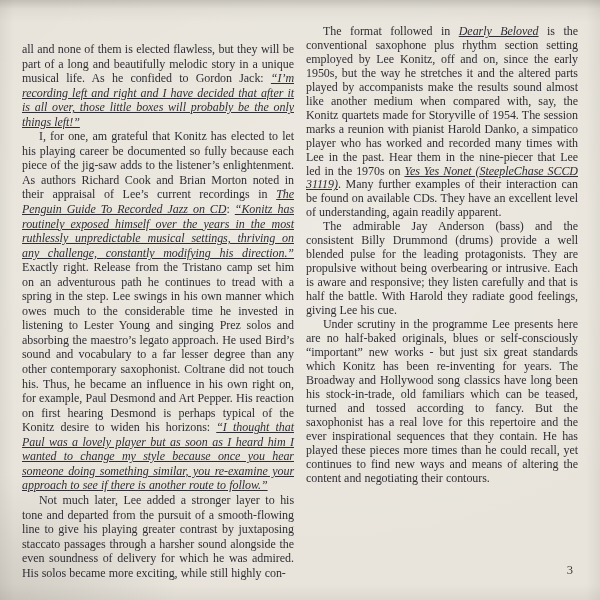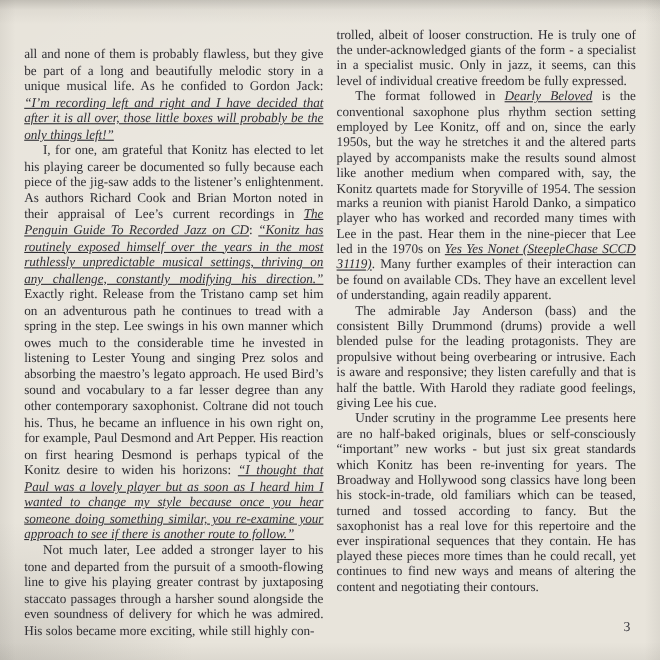--- a/index.html
+++ b/index.html
@@ -54,25 +54,24 @@
     font-size: 12.5px;
     color: #3a3940;
   }
 </style>
 </head>
 <body>
 
 <div class="page">
   <div class="columns">
     <div class="col col-left">
-        <p class="para"><span class="seg">all and none of them is probably flawless, but they give be part of a long and beautifully melodic story in a unique musical life. As he confided to Gordon Jack: </span><span class="seg seg-italic">“I’m recording left and right and I have decided that after it is all over, those little boxes will probably be the only things left!”</span></p>
+        <p class="para"><span class="seg">all and none of them is elected flawless, but they will be part of a long and beautifully melodic story in a unique musical life. As he confided to Gordon Jack: </span><span class="seg seg-italic">“I’m recording left and right and I have decided that after it is all over, those little boxes will probably be the only things left!”</span></p>
         <p class="para indent"><span class="seg">I, for one, am grateful that Konitz has elected to let his playing career be documented so fully because each piece of the jig-saw adds to the listener’s enlightenment. As authors Richard Cook and Brian Morton noted in their appraisal of Lee’s current recordings in </span><span class="seg seg-italic">The Penguin Guide To Recorded Jazz on CD</span><span class="seg">: </span><span class="seg seg-italic">“Konitz has routinely exposed himself over the years in the most ruthlessly unpredictable musical settings, thriving on any challenge, constantly modifying his direction.”</span><span class="seg"> Exactly right. Release from the Tristano camp set him on an adventurous path he continues to tread with a spring in the step. Lee swings in his own manner which owes much to the considerable time he invested in listening to Lester Young and singing Prez solos and absorbing the maestro’s legato approach. He used Bird’s sound and vocabulary to a far lesser degree than any other contemporary saxophonist. Coltrane did not touch his. Thus, he became an influence in his own right on, for example, Paul Desmond and Art Pepper. His reaction on first hearing Desmond is perhaps typical of the Konitz desire to widen his horizons: </span><span class="seg seg-italic">“I thought that Paul was a lovely player but as soon as I heard him I wanted to change my style because once you hear someone doing something similar, you re-examine your approach to see if there is another route to follow.”</span></p>
         <p class="para indent"><span class="seg">Not much later, Lee added a stronger layer to his tone and departed from the pursuit of a smooth-flowing line to give his playing greater contrast by juxtaposing staccato passages through a harsher sound alongside the even soundness of delivery for which he was admired. His solos became more exciting, while still highly con-</span></p>
       </div>
     <div class="col col-right">
-        <p class="para"><span class="seg">trolled, albeit of looser construction. He is truly one of the under-acknowledged giants of the form - a specialist in a specialist music. Only in jazz, it seems, can this level of individual creative freedom be fully expressed.</span></p>
         <p class="para indent"><span class="seg">The format followed in </span><span class="seg seg-italic">Dearly Beloved</span><span class="seg"> is the conventional saxophone plus rhythm section setting employed by Lee Konitz, off and on, since the early 1950s, but the way he stretches it and the altered parts played by accompanists make the results sound almost like another medium when compared with, say, the Konitz quartets made for Storyville of 1954. The session marks a reunion with pianist Harold Danko, a simpatico player who has worked and recorded many times with Lee in the past. Hear them in the nine-piecer that Lee led in the 1970s on </span><span class="seg seg-italic">Yes Yes Nonet (SteepleChase SCCD 31119)</span><span class="seg">. Many further examples of their interaction can be found on available CDs. They have an excellent level of understanding, again readily apparent.</span></p>
         <p class="para indent"><span class="seg">The admirable Jay Anderson (bass) and the consistent Billy Drummond (drums) provide a well blended pulse for the leading protagonists. They are propulsive without being overbearing or intrusive. Each is aware and responsive; they listen carefully and that is half the battle. With Harold they radiate good feelings, giving Lee his cue.</span></p>
         <p class="para indent"><span class="seg">Under scrutiny in the programme Lee presents here are no half-baked originals, blues or self-consciously “important” new works - but just six great standards which Konitz has been re-inventing for years. The Broadway and Hollywood song classics have long been his stock-in-trade, old familiars which can be teased, turned and tossed according to fancy. But the saxophonist has a real love for this repertoire and the ever inspirational sequences that they contain. He has played these pieces more times than he could recall, yet continues to find new ways and means of altering the content and negotiating their contours.</span></p>
       </div>
   </div>
   <div class="page-number">3</div>
 </div>
 
 </body></html>

